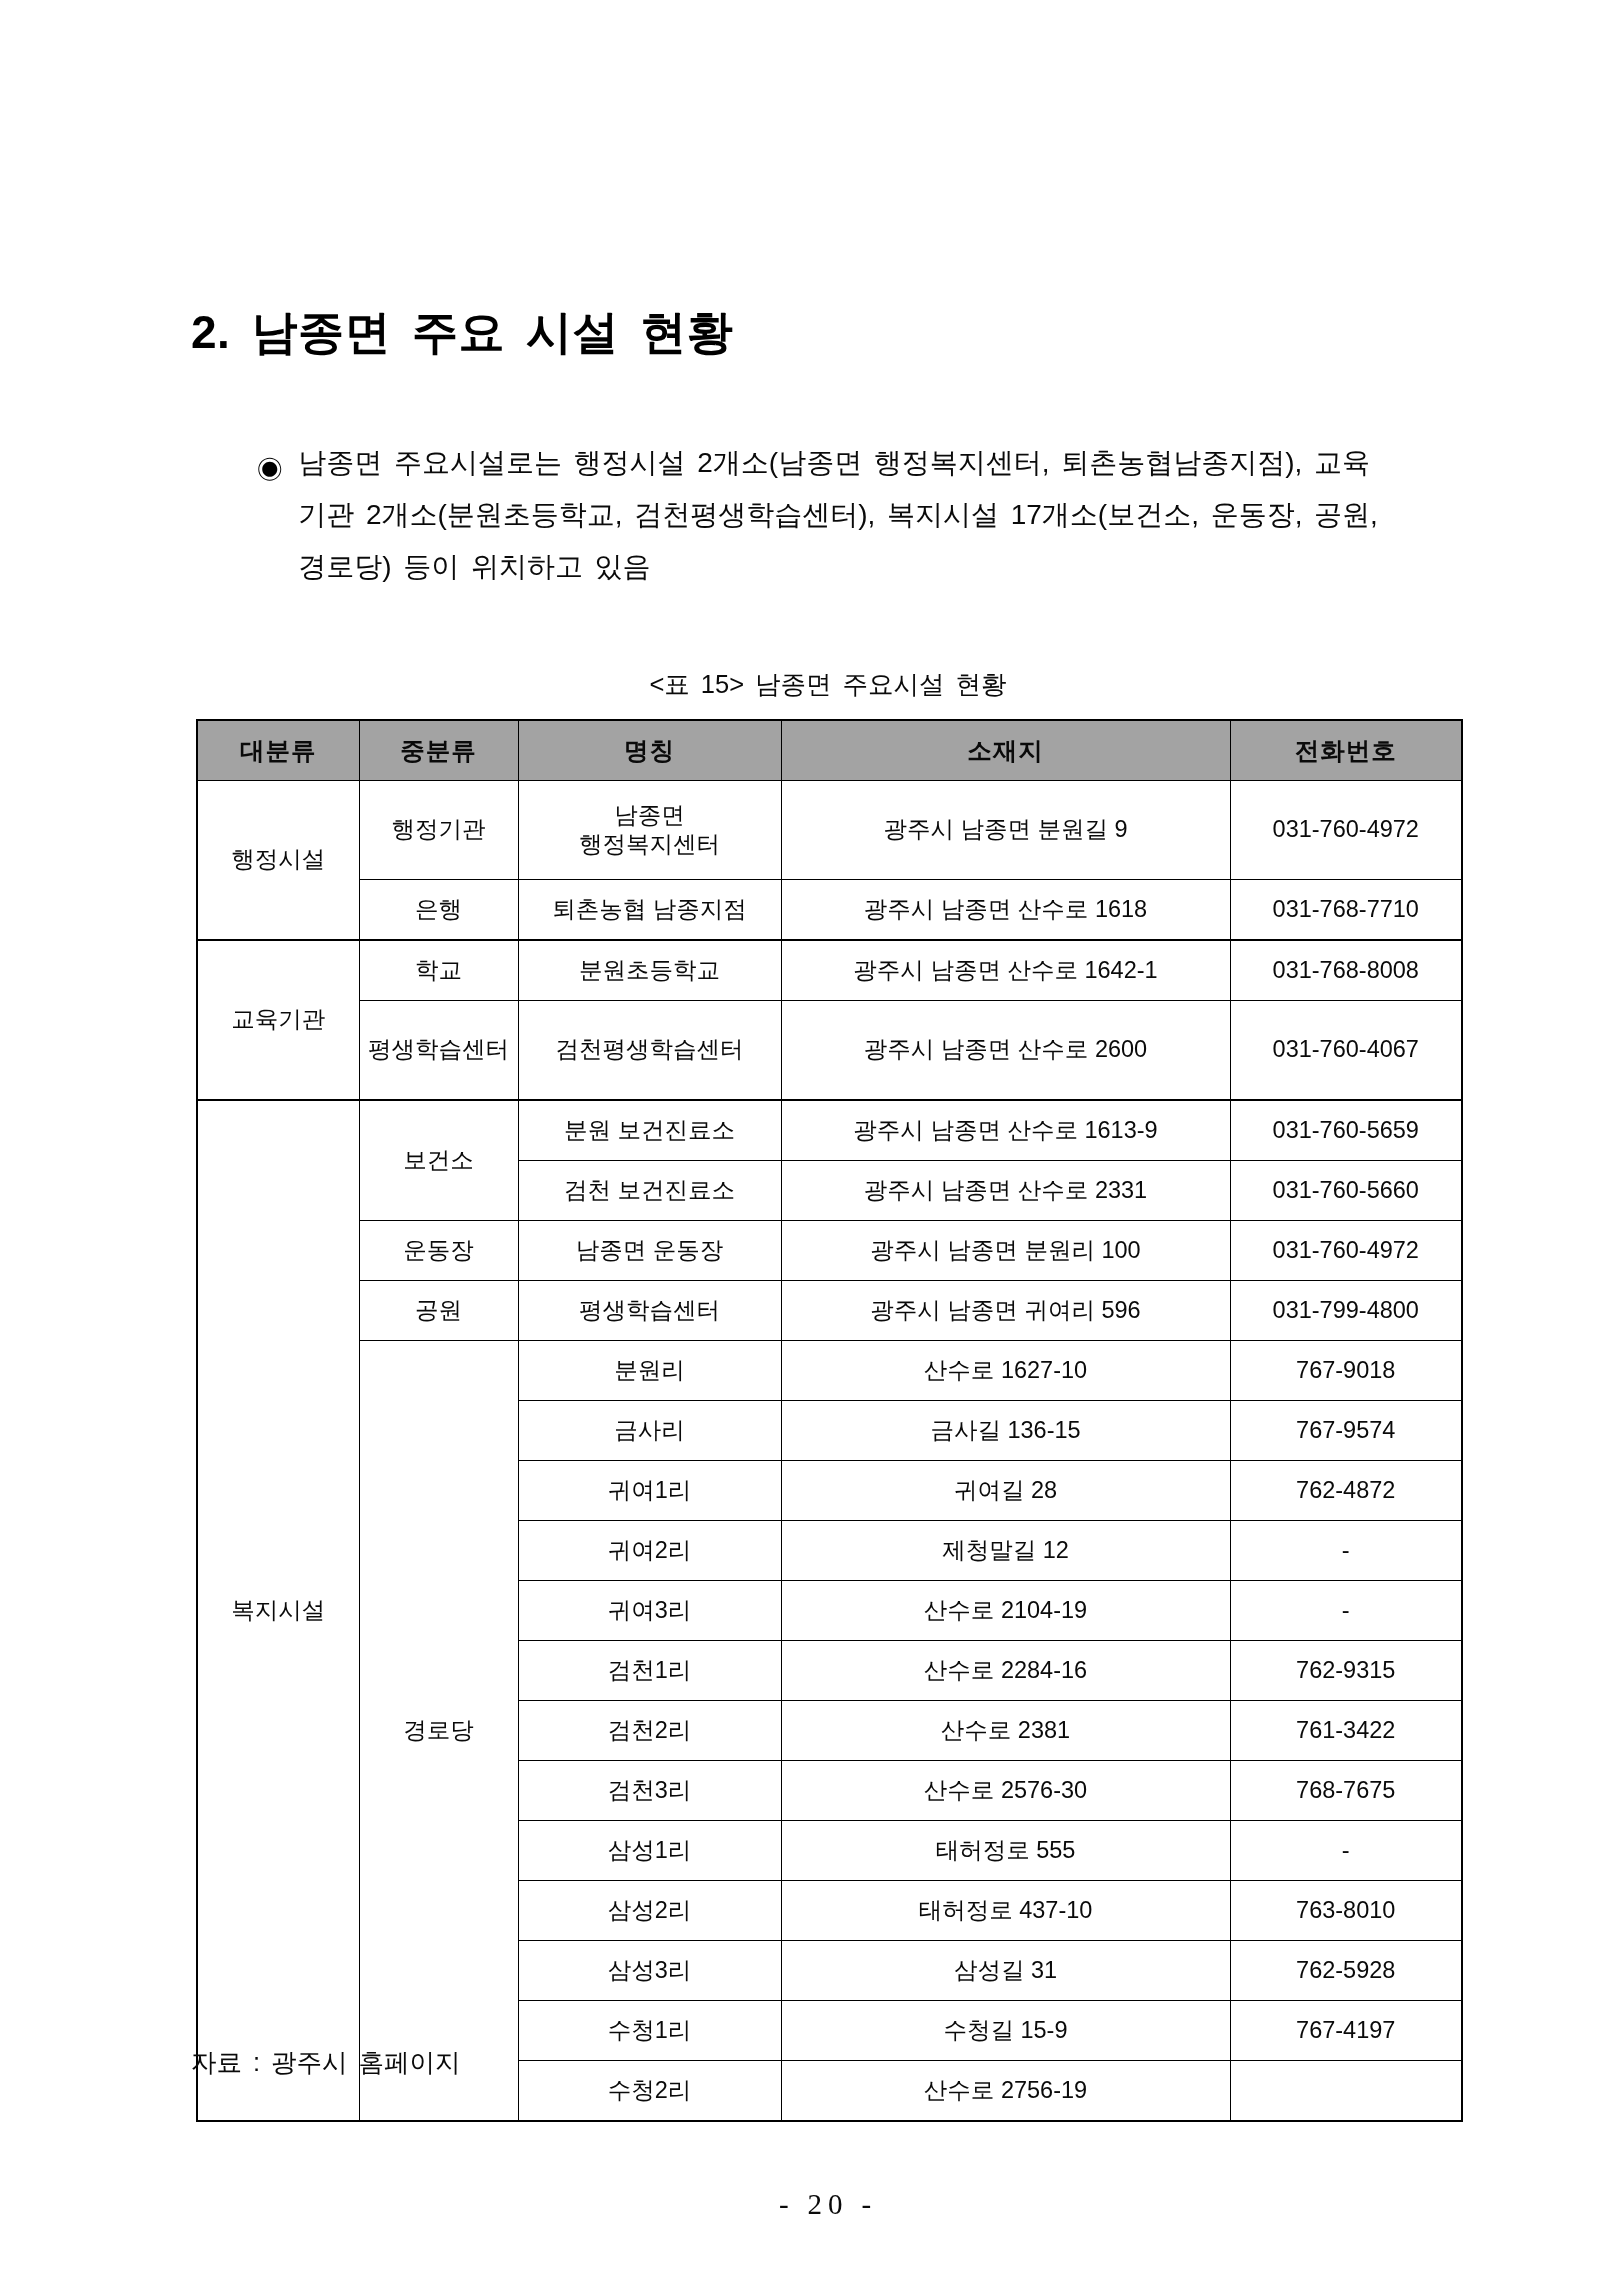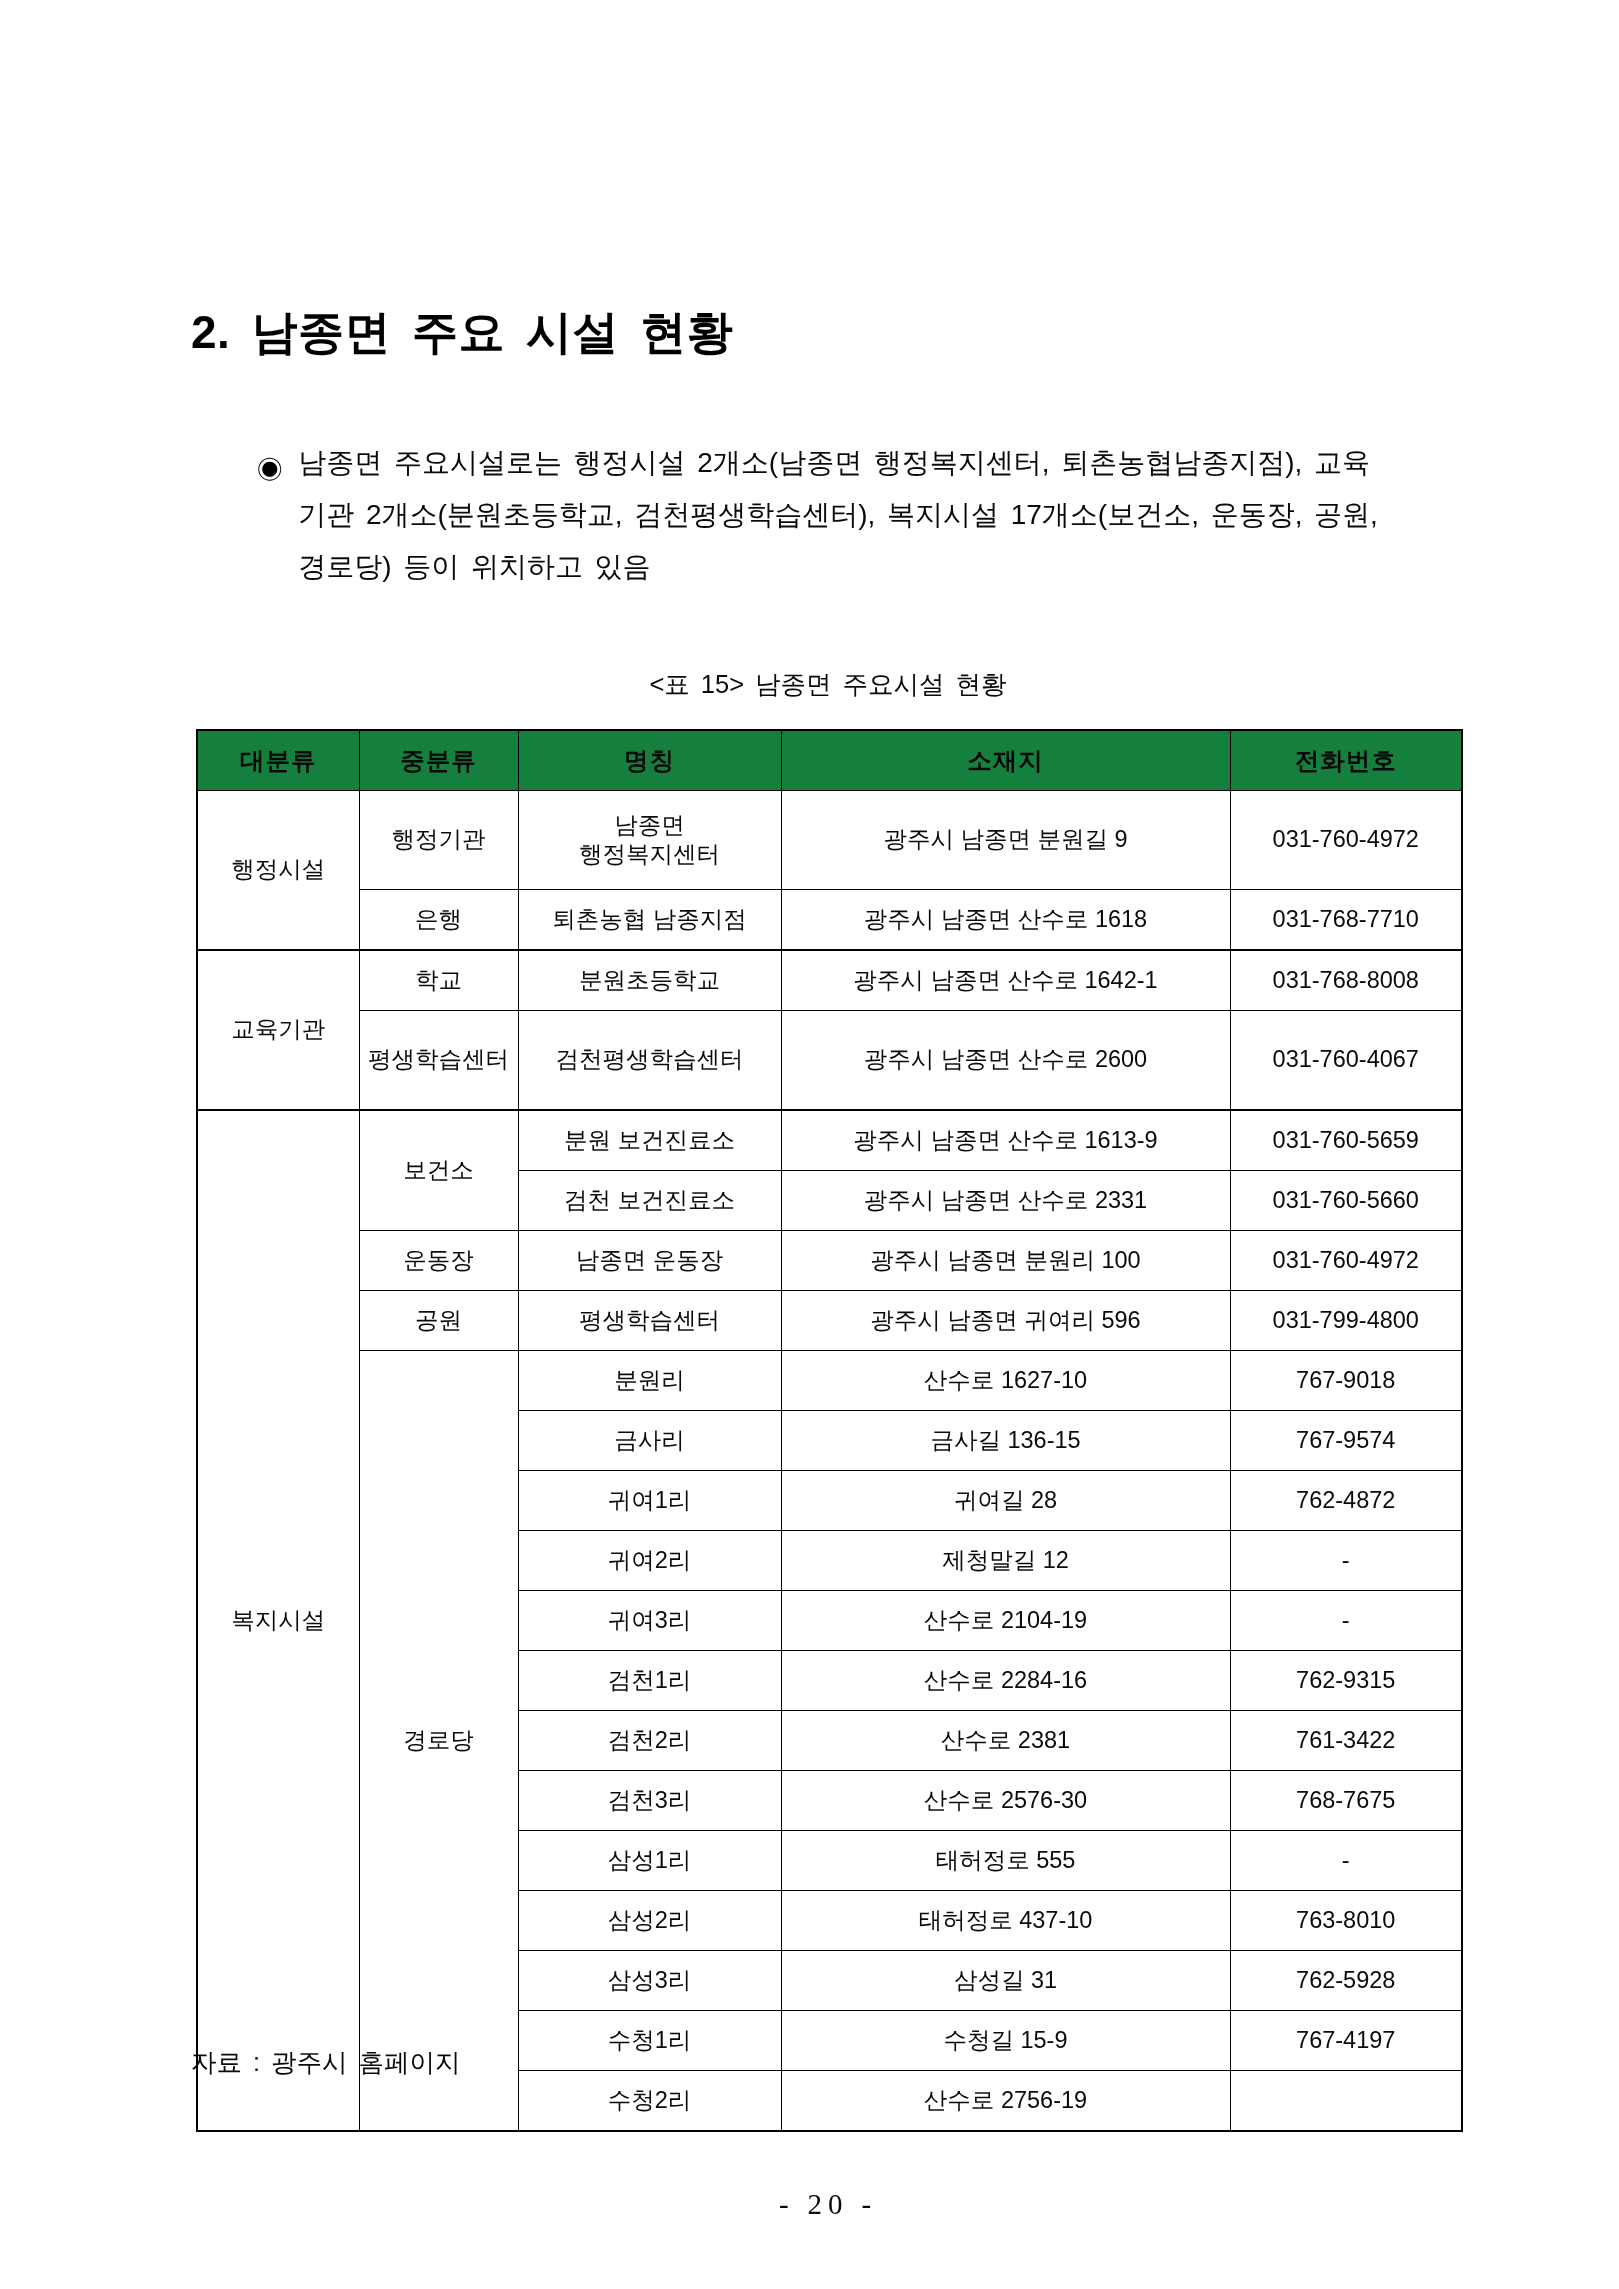--- a/index.html
+++ b/index.html
@@ -54,40 +54,40 @@
   }
   .table-block {
     position: absolute;
     left: 196px; top: 667px;
     width: 1264px;
   }
   .table-caption {
     text-align: center;
     font-size: 25.5px;
     color: #0a0a0a;
-    margin-bottom: 27px;
+    margin-bottom: 17px;
     word-spacing: 3.9px;
   }
   table.facilities {
     border-collapse: collapse;
     table-layout: fixed;
     width: 1264px;
     border: 2.9px solid #000000;
     font-size: 23.5px;
     color: #0a0a0a;
   }
   table.facilities th, table.facilities td {
     border: 1.5px solid #000000;
     text-align: center;
     vertical-align: middle;
     padding: 2px 7.8px;
     overflow: hidden;
   }
   table.facilities th {
-    background: #15803d;
+    background: #a3a3a3;
     font-weight: bold;
     font-size: 24.5px;
     height: 55px;
     letter-spacing: 1px;
   }
   table.facilities td { height: 55px; line-height: 1.25; }
   tr.tall > td { height: 94px; }
   tr.grp > td { border-top: 2.9px solid #000000; }
   td.cat, td.sub { word-break: break-all; }
   td.pre { white-space: pre-line; }

